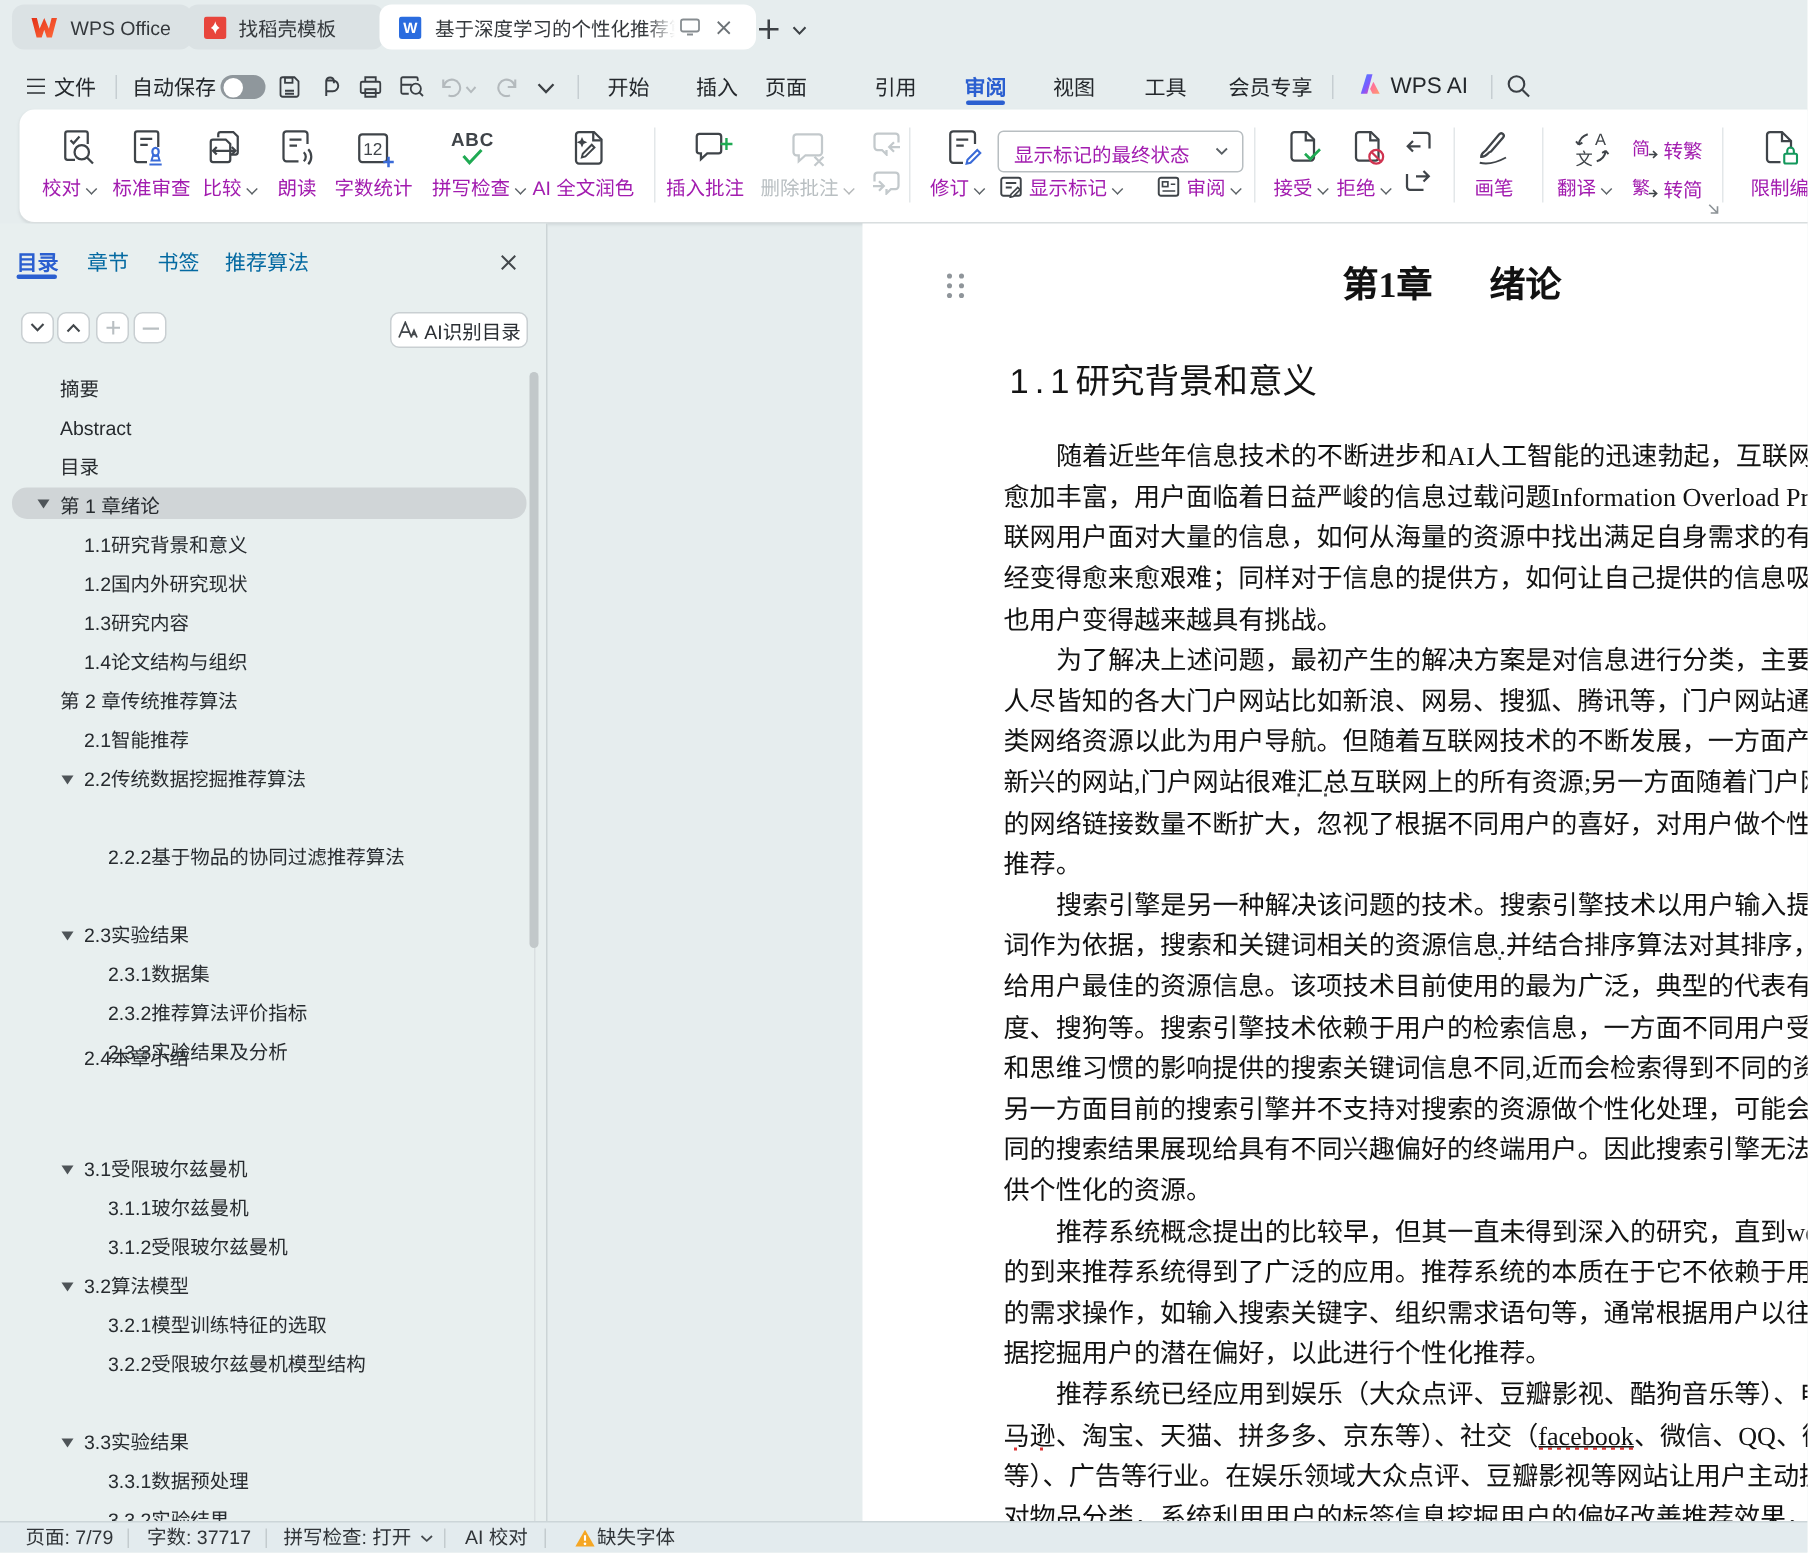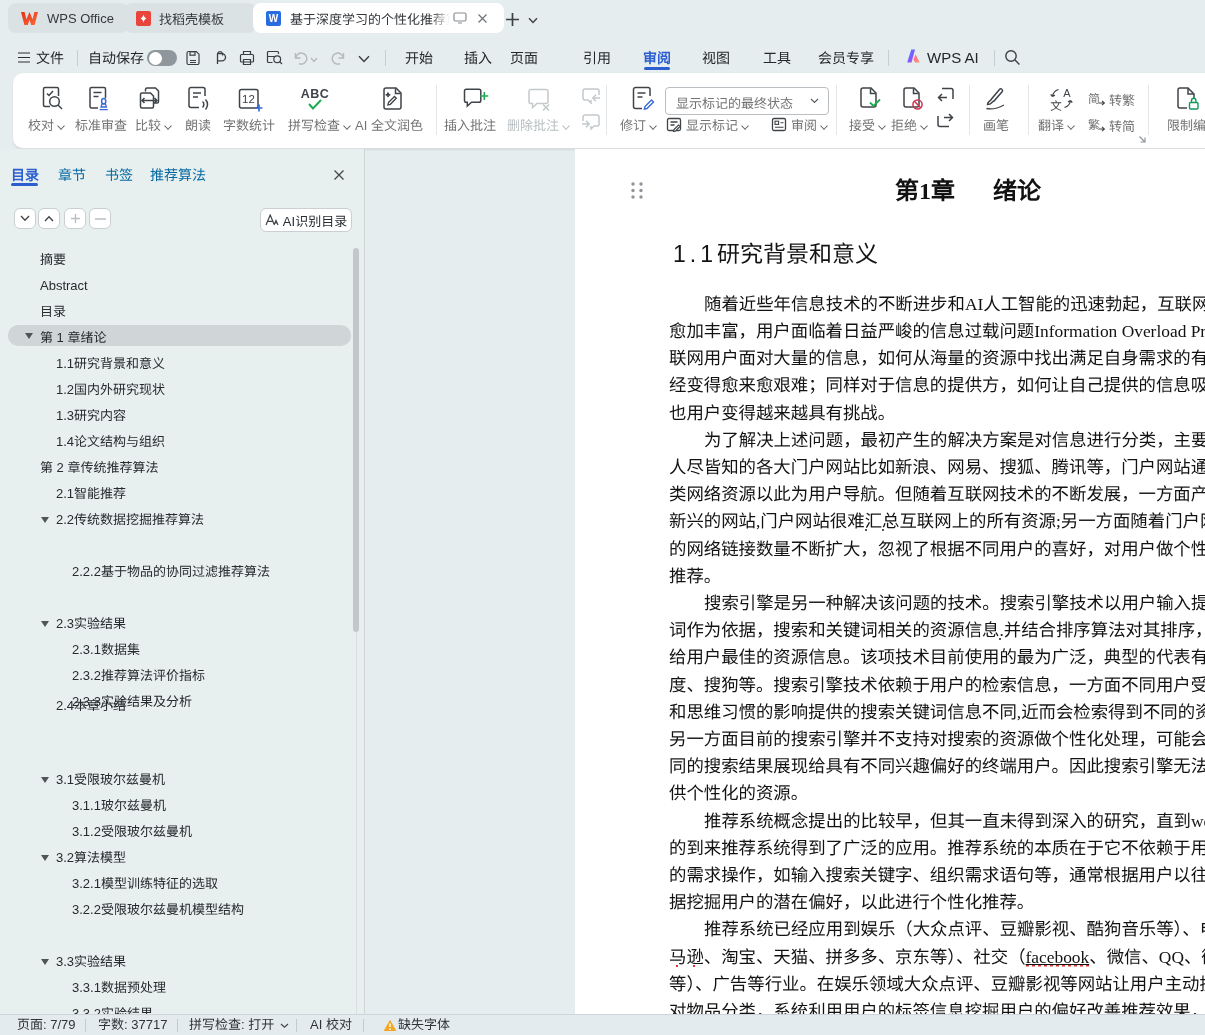--- a/index.html
+++ b/index.html
@@ -9,27 +9,27 @@
 .abs{position:absolute}
 .ic{display:inline-block;vertical-align:middle}
 svg{display:block}
 
 #tabbar{left:0;top:0;width:1205px;height:42px}
 .tab{position:absolute;top:3px;height:30px;border-radius:8px;background:#dbe2e4;
   display:flex;align-items:center;font-size:13px;color:#34383c;white-space:nowrap;overflow:hidden}
 .tab.active{background:#fff}
 
 #menubar{left:0;top:42px;width:1205px;height:31px;font-size:14px;color:#24282c}
-.mitem{position:absolute;top:5px;height:22px;line-height:22px;text-align:left}
+.mitem{position:absolute;top:5px;height:22px;line-height:22px;text-align:center}
 .vdiv{position:absolute;width:1px;background:#c6ced1}
 
 #ribbon{left:13px;top:73px;width:1392px;height:75px;background:#fff;
   border-radius:10px 10px 10px 10px;border-bottom:1px solid #d9dedf;
   box-shadow:0 1px 2px rgba(120,130,135,.18)}
-.rlabel{position:absolute;font-size:13px;color:#737373;white-space:nowrap}
+.rlabel{position:absolute;font-size:13px;color:#a21caf;white-space:nowrap}
 .rlabel.dis{color:#b9bfc2}
 .rdiv{position:absolute;top:12px;height:50px;width:1px;background:#e3e7e9}
 .chev{display:inline-block;width:8px;height:7px;position:relative;top:-2px;margin-left:4px}
 .chev:before{content:"";position:absolute;left:0;top:2px;width:5px;height:5px;
   border-right:1.4px solid #5a6065;border-bottom:1.4px solid #5a6065;transform:rotate(45deg) scale(.9)}
 
 #sidebar{left:0;top:149px;width:364px;height:865px;background:#e8efef;border-right:1px solid #ccd4d6}
 .stab{position:absolute;top:15px;font-size:14px;color:#0369a1}
 .sbtn{position:absolute;top:59px;width:20px;height:19px;background:#fff;
   border:1px solid #c9cfd2;border-radius:6px;display:flex;align-items:center;justify-content:center}

